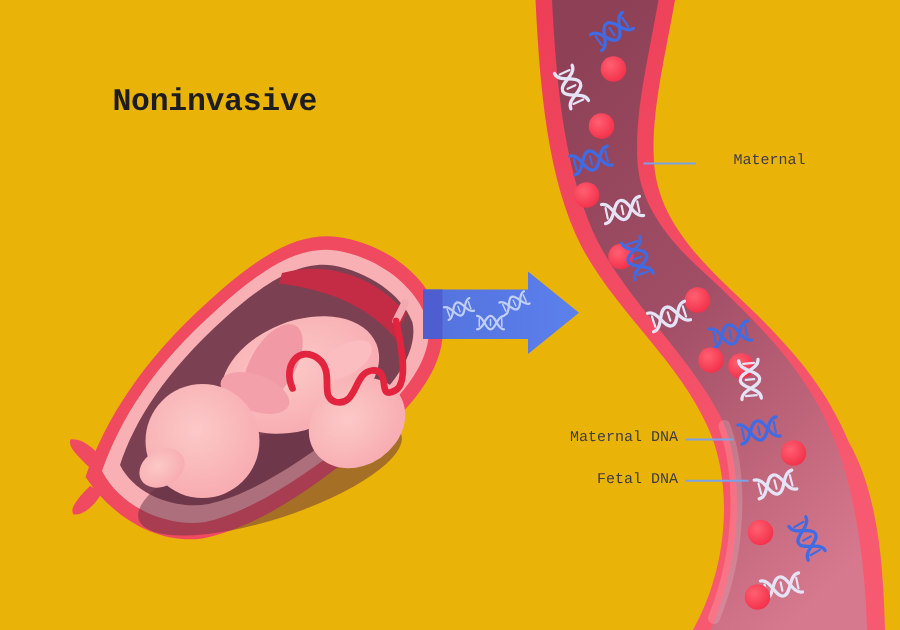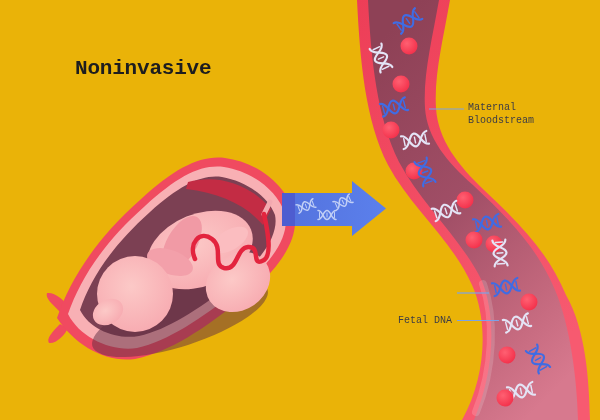--- a/index.html
+++ b/index.html
@@ -9,21 +9,21 @@
   }
   .scene-svg { position:absolute; left:0; top:0; width:600px; height:420px; }
   .title {
     position:absolute; left:75px; top:55px; width:230px;
     font-size:21px; font-weight:bold; color:#1d1d1f;
     line-height:28px; letter-spacing:-0.2px;
   }
   .title span { display:block; }
   .anno { position:absolute; font-size:10px; color:#3d3d46; line-height:12.5px; }
   .anno span { display:block; }
-  #anno-bloodstream { left:468px; top:102px; width:90px; text-align:left; }
+  #anno-bloodstream { left:468px; top:102px; width:90px; text-align:center; }
   #anno-maternal-dna { left:352px; top:287px; width:100px; text-align:right; }
   #anno-fetal-dna { left:352px; top:315px; width:100px; text-align:right; }
 </style>
 </head>
 <body>
 
 <div class="stage">
 
   <svg class="scene-svg" viewBox="0 0 600 420" aria-hidden="true">
     <defs>
@@ -164,18 +164,18 @@
       <line x1="457" y1="320.5" x2="499" y2="320.5"></line>
     </g>
   </svg>
 
   <div class="title">
     <span>Noninvasive</span>
   </div>
 
   <div class="anno" id="anno-bloodstream">
     <span>Maternal</span>
-    <span>Bloodstream</span>
   </div>
 
+  <div class="anno" id="anno-maternal-dna">Maternal DNA</div>
 
   <div class="anno" id="anno-fetal-dna">Fetal DNA</div>
 </div>
 
 </body></html>

